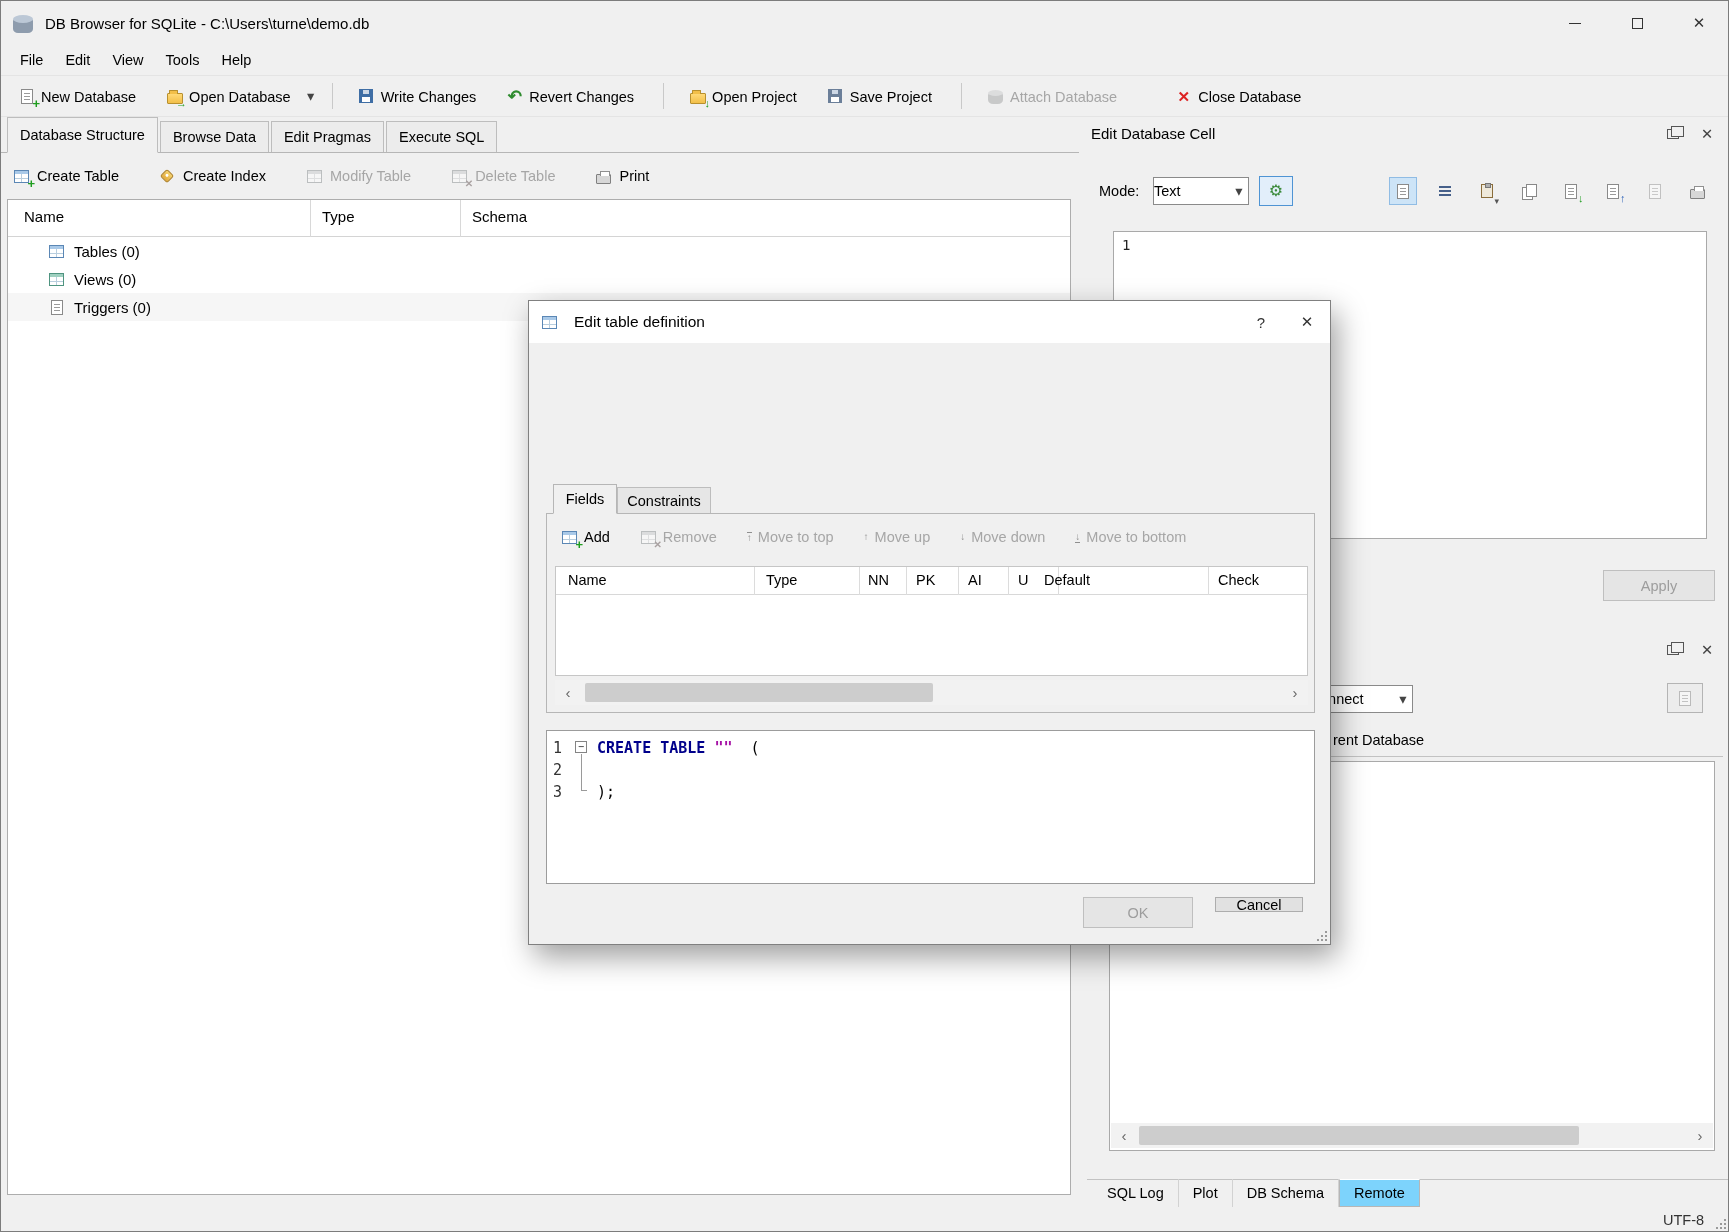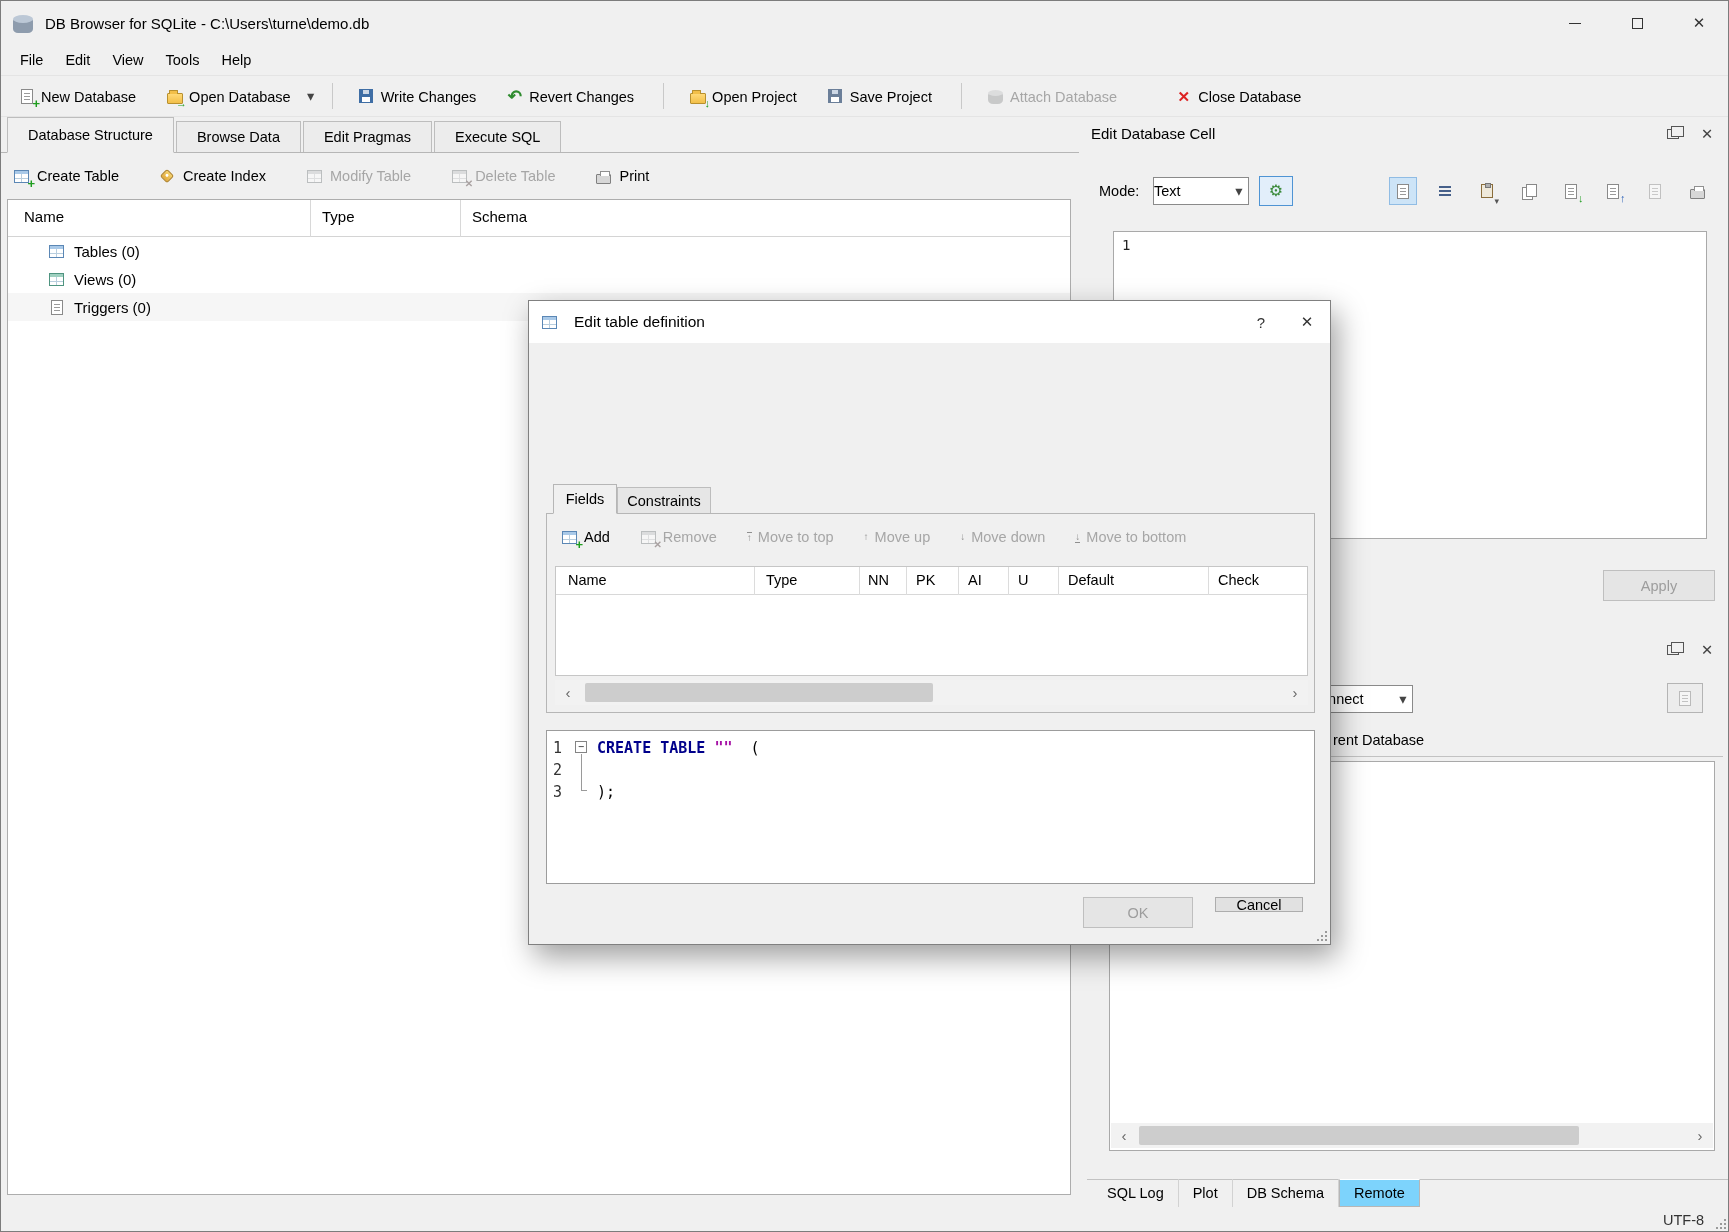--- a/index.html
+++ b/index.html
@@ -20,21 +20,21 @@
   .toolbar{left:0;top:74px;width:1729px;height:42px;display:flex;align-items:center;padding-left:8px;
            border-top:1px solid #e4e4e4;border-bottom:1px solid #e4e4e4}
   .tbtn{display:inline-flex;align-items:center;gap:6px;height:32px;padding:0 9px;margin-right:12px;white-space:nowrap}
   .tbtn .lbl{margin-top:1px}
   .arrow-btn{width:18px;height:32px;display:inline-flex;align-items:center;justify-content:center;color:#444;margin-right:4px}
   .vsep{width:1px;height:26px;background:#c9c9c9;margin:0 16px 0 8px}
   .disabled{color:#a6a6a6}
   .disabled .iconwrap{opacity:.45;filter:grayscale(.9)}
   
   .maintabs{left:0;top:116px;width:1078px;height:36px;display:flex;align-items:flex-end;padding-left:6px;border-bottom:1px solid #b6b6b6}
-  .mtab{height:31px;padding:0 20px;display:flex;align-items:center;background:#ececec;border:1px solid #bdbdbd;border-bottom:none;margin-right:2px}
+  .mtab{height:31px;padding:0 12px;display:flex;align-items:center;background:#ececec;border:1px solid #bdbdbd;border-bottom:none;margin-right:2px}
   .mtab.sel{height:36px;background:#f0f0f0;margin-bottom:-1px;border-bottom:1px solid #f0f0f0;position:relative;z-index:2}
   .stoolbar{left:0;top:154px;width:1078px;height:42px;display:flex;align-items:center;padding-left:12px;gap:40px}
   .stbtn{display:inline-flex;align-items:center;gap:7px;white-space:nowrap}
   
   .tree{left:6px;top:198px;width:1064px;height:996px;background:#fff;border:1px solid #adadad}
   .tree-head{position:relative;height:37px;border-bottom:1px solid #d4d4d4;font-size:15px}
   .tree-head .hcell{position:absolute;top:8px}
   .tree-head .hsep{position:absolute;top:0;width:1px;height:37px;background:#d8d8d8}
   .trow{position:relative;height:28px;display:flex;align-items:center;font-size:15px}
   .trow.alt{background:#f6f6f6}
@@ -472,21 +472,21 @@
           <span class="hl" style="left:402px"></span>
         <span class="hl" style="left:452px"></span>
           <span class="hl" style="left:502px"></span>
         <span class="hl" style="left:652px"></span>
         <span class="hc" style="left:12px">Name</span>
         <span class="hc" style="left:210px">Type</span>
         <span class="hc" style="left:312px">NN</span>
         <span class="hc" style="left:360px">PK</span>
         <span class="hc" style="left:412px">AI</span>
         <span class="hc" style="left:462px">U</span>
-        <span class="hc" style="left:512px">Default</span>
+        <span class="hc" style="left:488px">Default</span>
         <span class="hc" style="left:662px">Check</span>
       </div>
     </div>
 
     <div class="sb" style="left:8px;top:166px;width:753px;height:25px">
       <span class="sba" style="position:absolute;left:0">‹</span>
       <span class="thumb" style="left:30px;width:348px"></span>
       <span class="sba" style="position:absolute;right:0">›</span>
     </div>
   </div>

